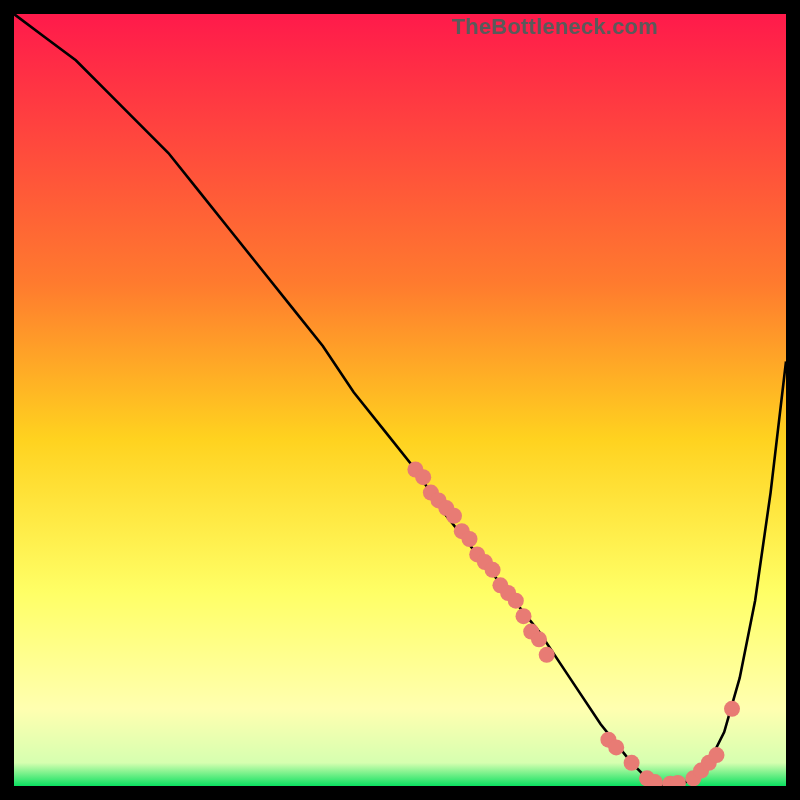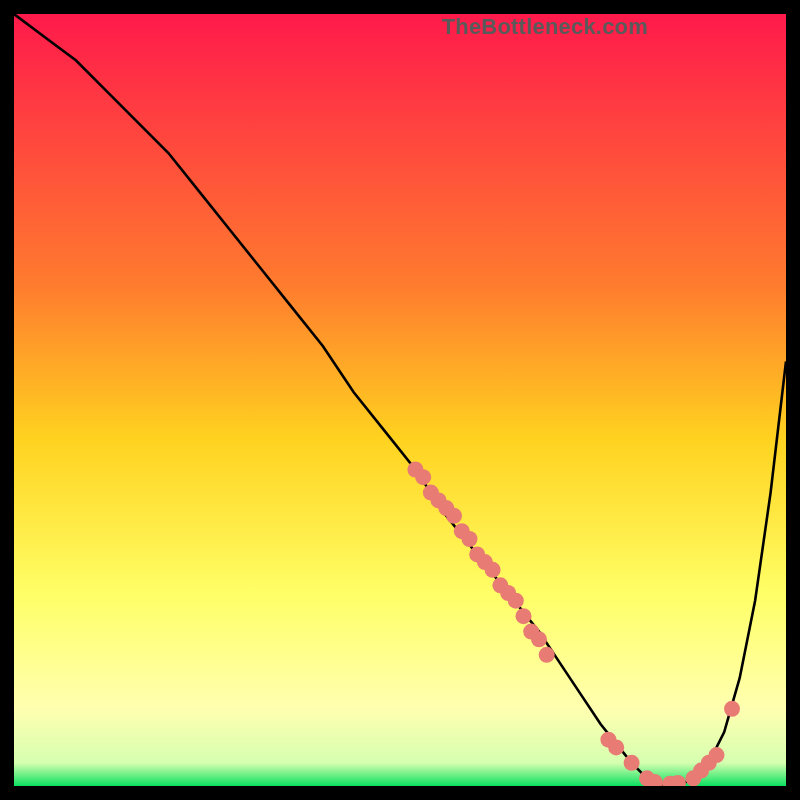--- a/index.html
+++ b/index.html
@@ -10,20 +10,21 @@
     background: #000;
     font-family: Arial, Helvetica, sans-serif;
   }
   .frame {
     position: absolute;
     left: 14px;
     top: 14px;
     width: 636px;
     height: 772px;
     background: #7dd3fc;
+    padding-left: 10px;
   }
   .plot {
     position: absolute;
     left: 0;
     top: 0;
     width: 772px;
     height: 772px;
   }
   .watermark {
     position: absolute;

